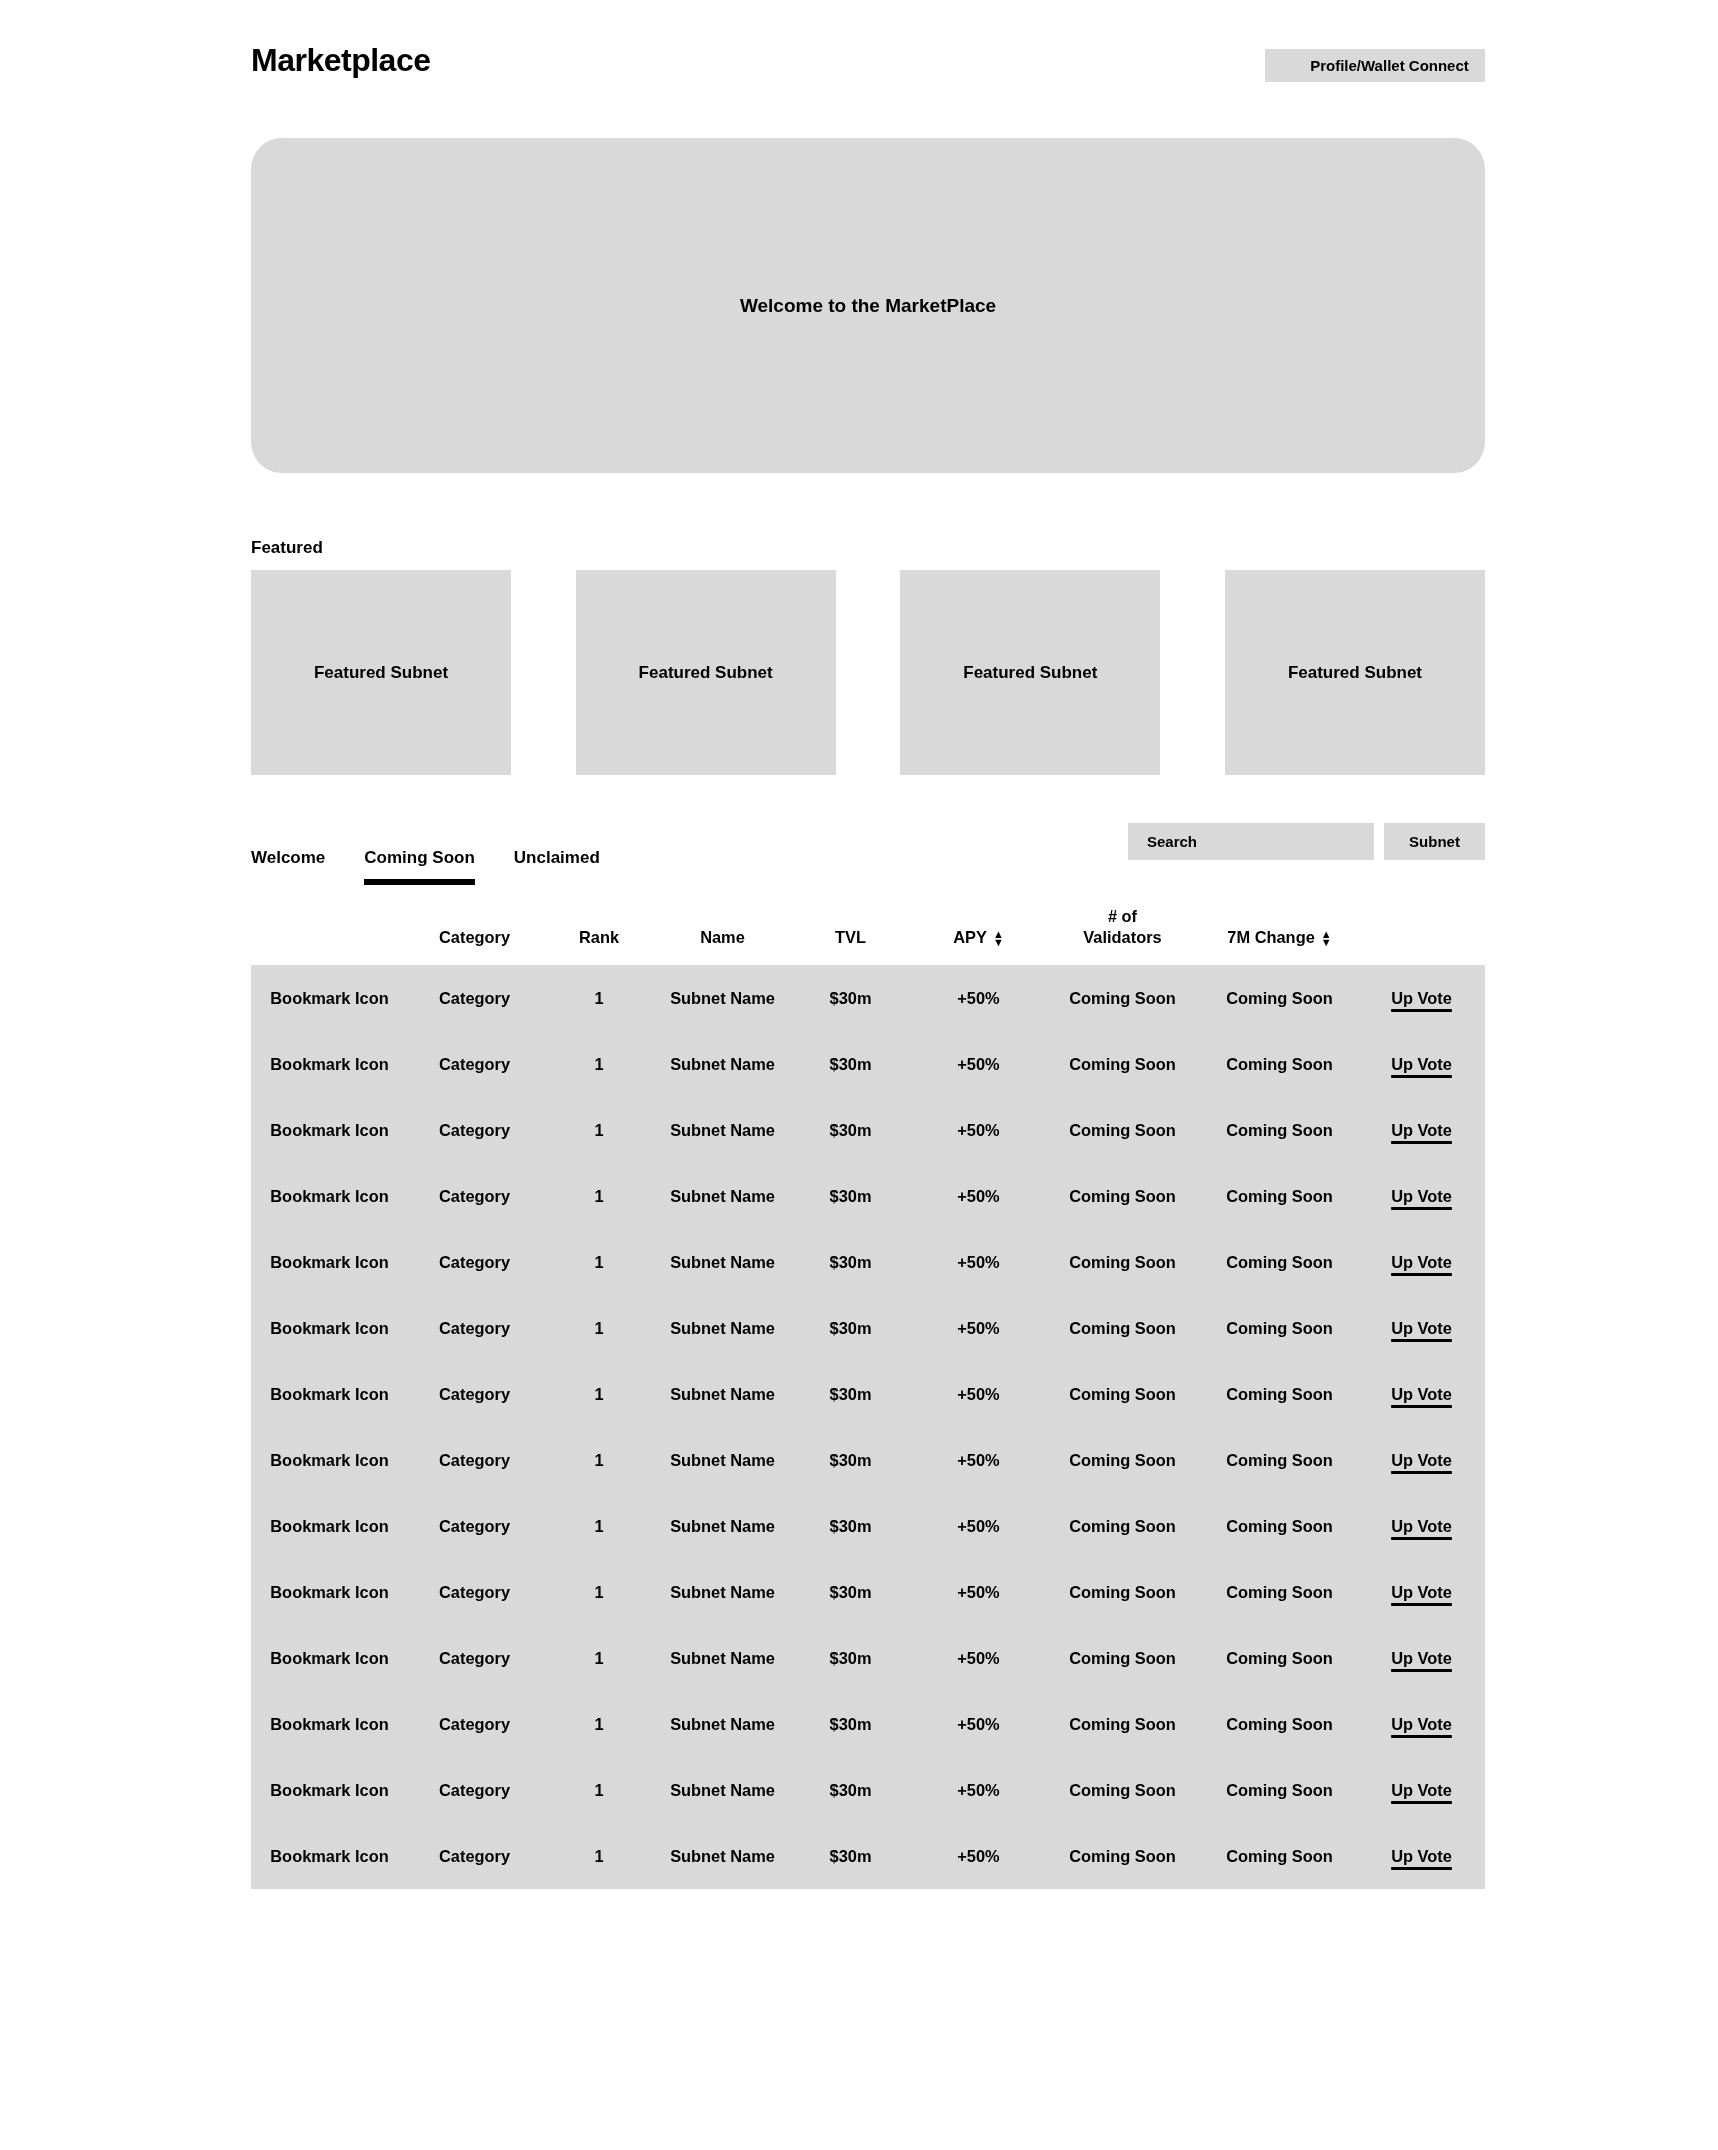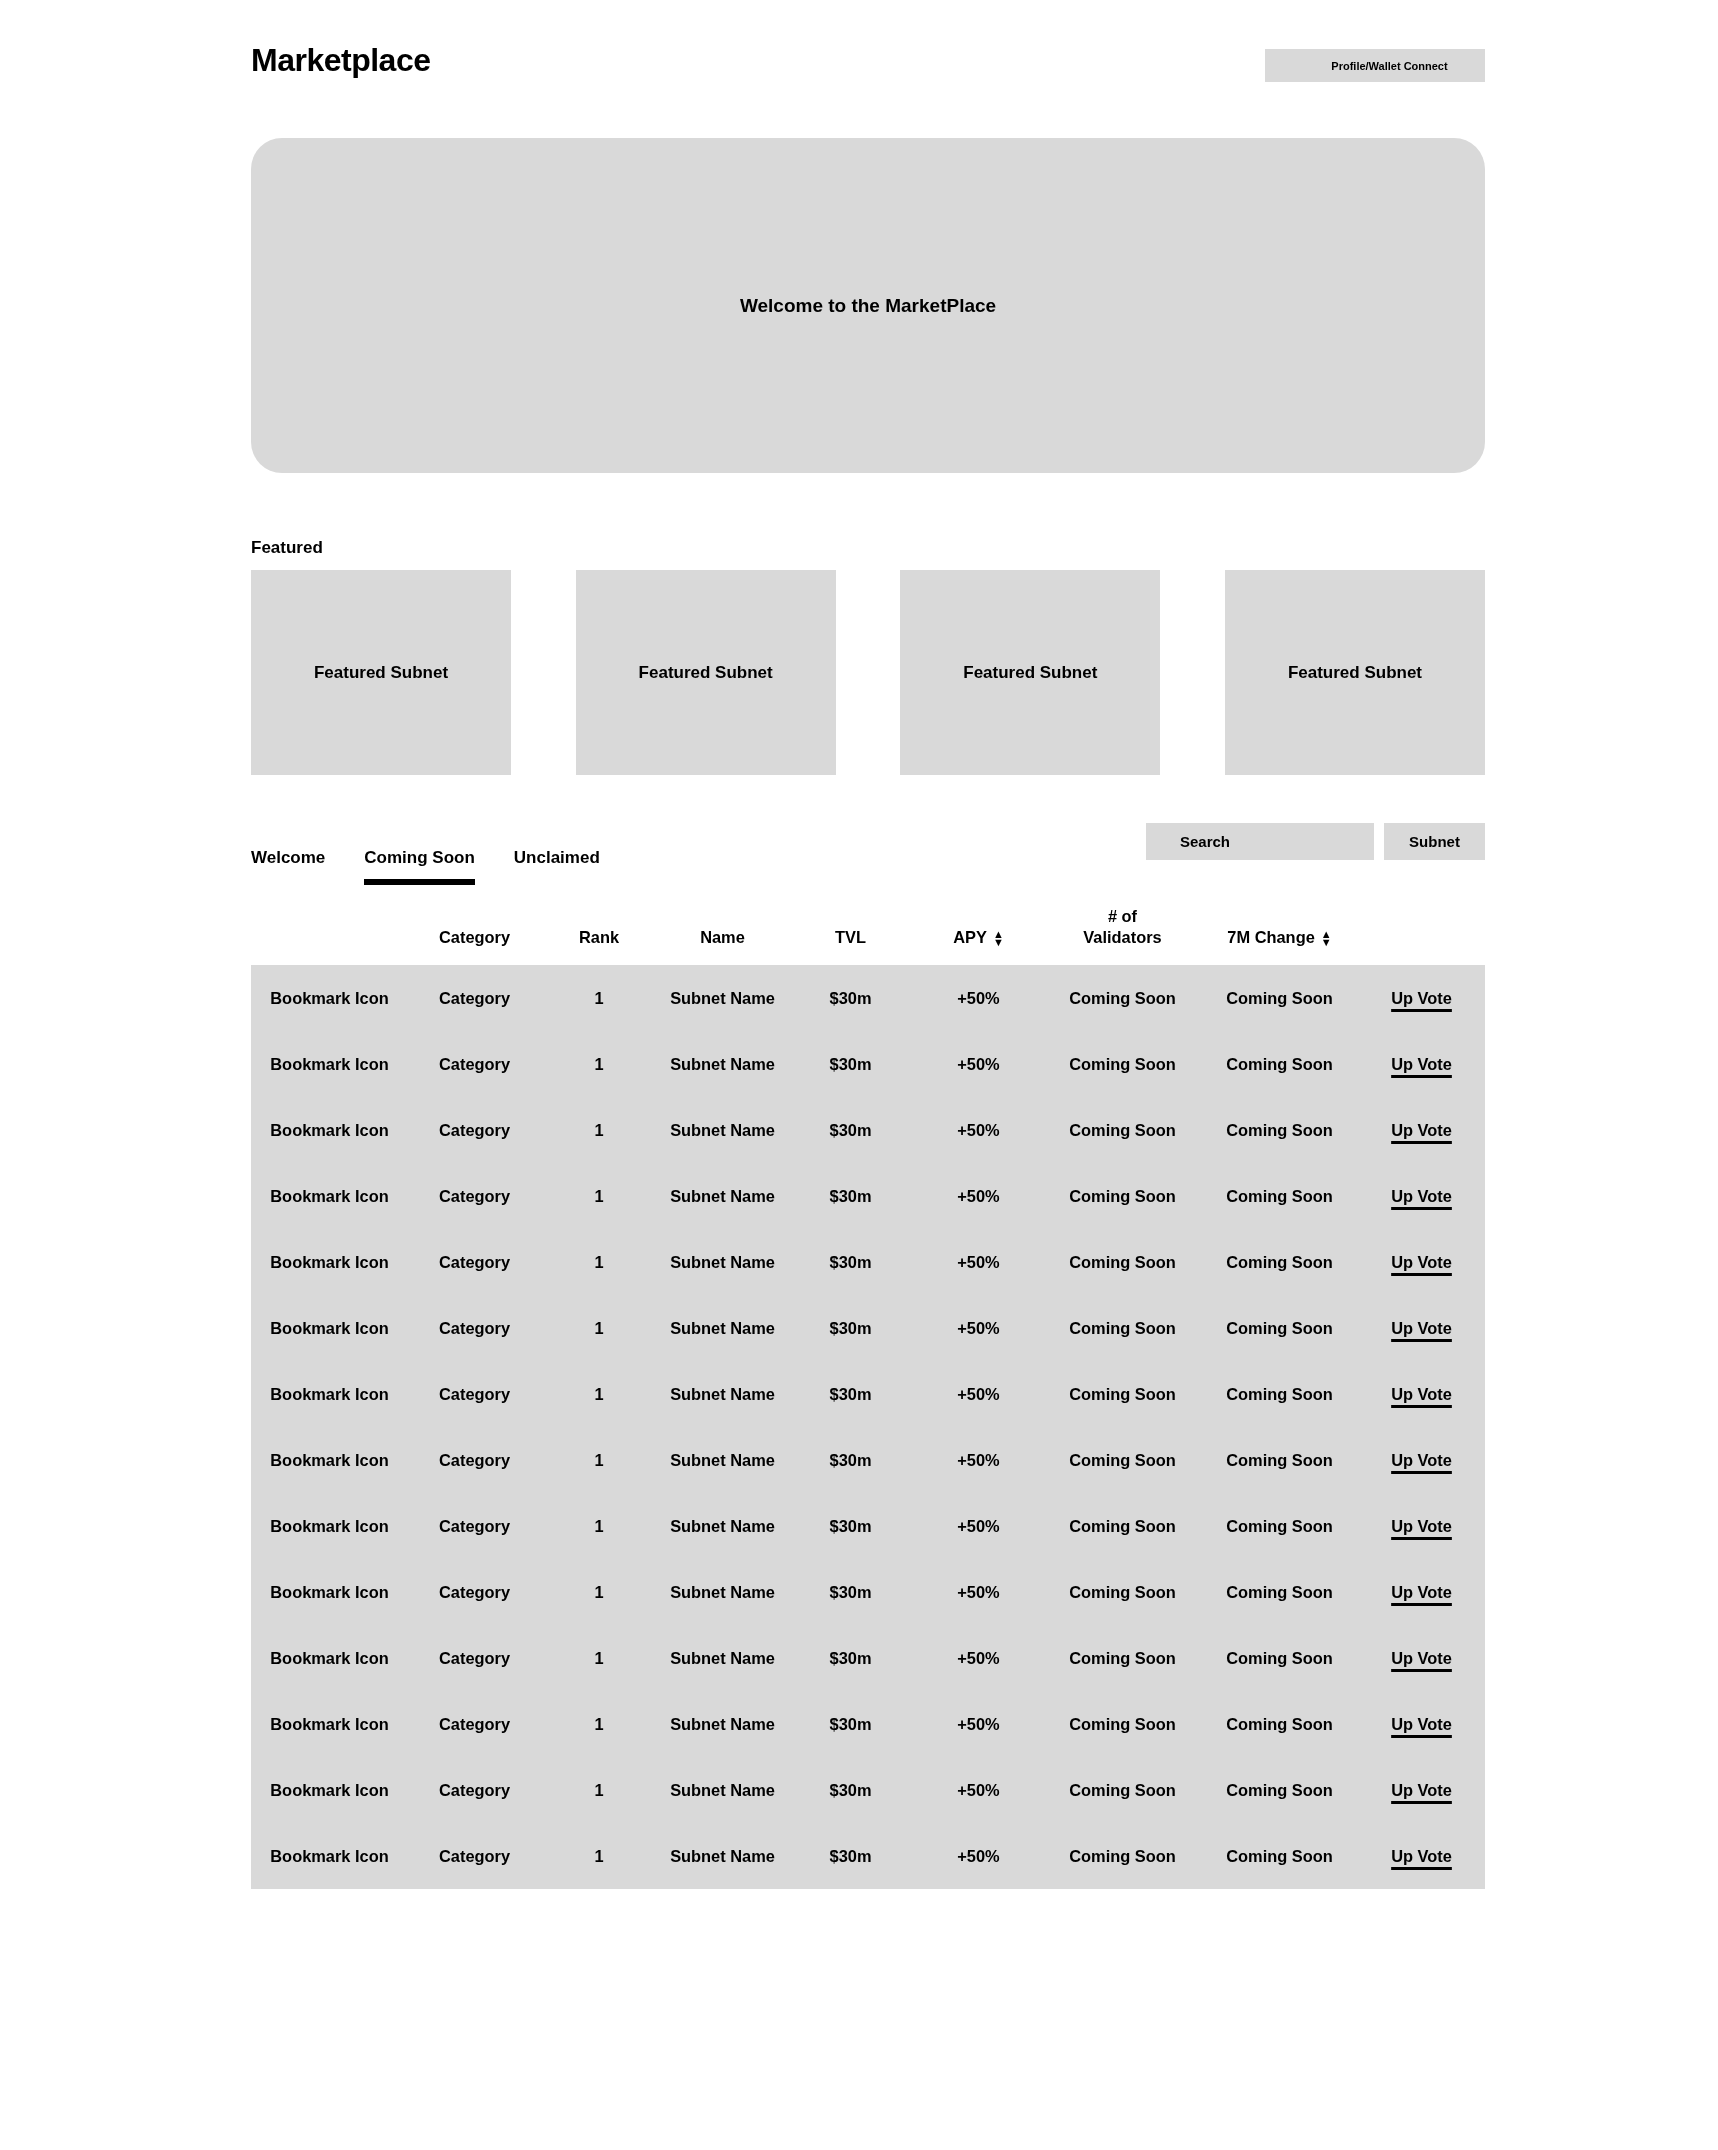--- a/index.html
+++ b/index.html
@@ -44,21 +44,21 @@
     margin-top:7px;
     width:220px;
     height:33px;
     background:var(--surface);
     border:none;
     display:flex;
     align-items:center;
     justify-content:center;
     font-family:inherit;
     font-weight:700;
-    font-size:11px;
+    font-size:15px;
     color:var(--ink);
     cursor:pointer;
     padding-left:35px;
   }
 
   
   .hero{
     margin-top:56px;
     height:335px;
     background:var(--surface);
@@ -117,26 +117,26 @@
     white-space:nowrap;
   }
   .tab.active{
     border-bottom-color:var(--ink);
   }
   .controls{
     display:flex;
     gap:10px;
   }
   .search-input{
-    width:228px;
+    width:246px;
     height:37px;
     background:var(--surface);
     border:none;
     box-sizing:border-box;
-    padding:0 0 0 34px;
+    padding:0 0 0 19px;
     font-family:inherit;
     font-weight:700;
     font-size:15px;
     color:var(--ink);
     outline:none;
   }
   .search-input::placeholder{
     color:var(--ink);
     opacity:1;
   }

